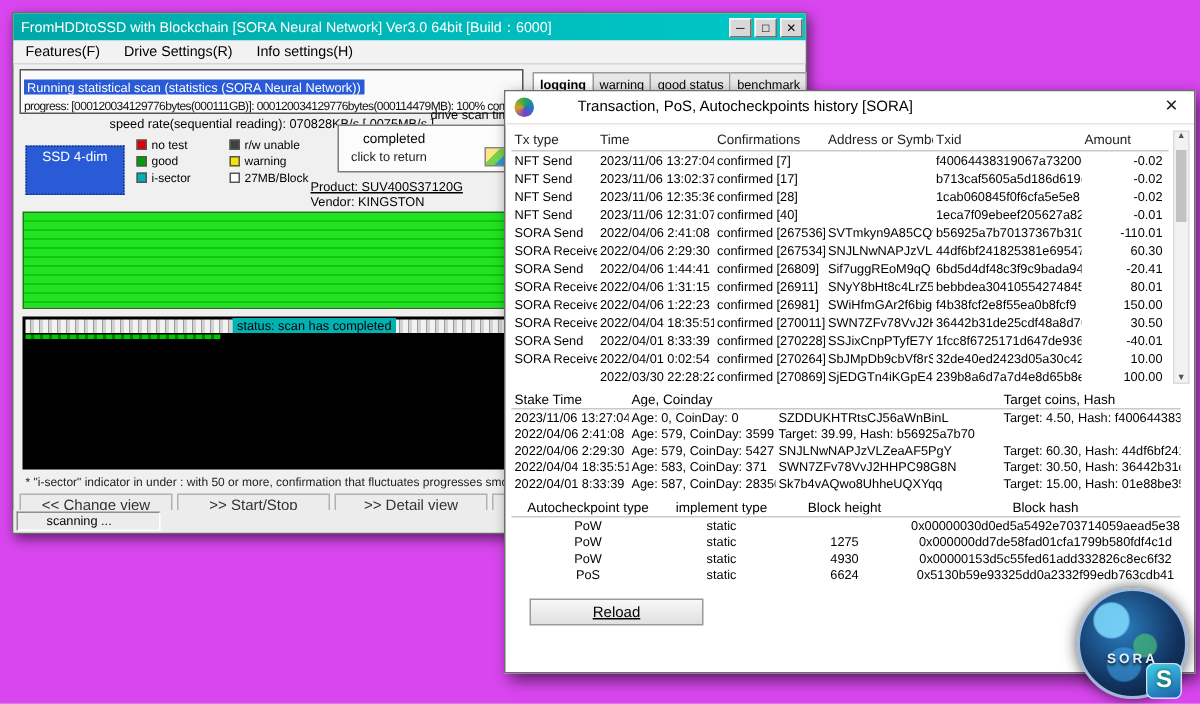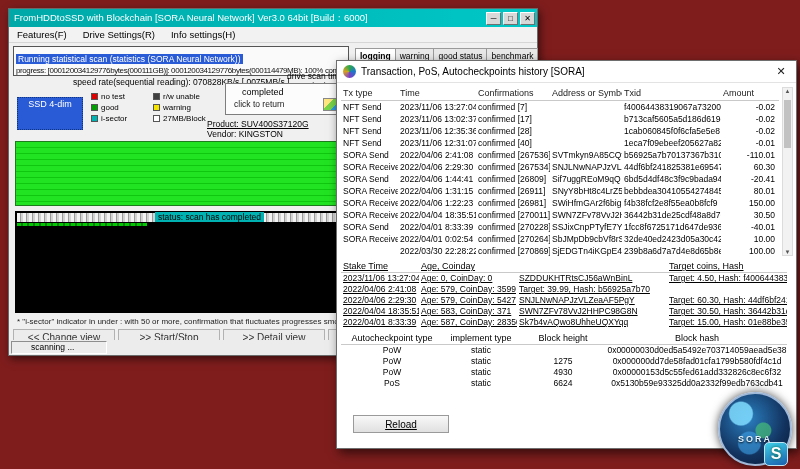--- a/index.html
+++ b/index.html
@@ -1,17 +1,17 @@
 <!DOCTYPE html>
 <html><head>
 <meta charset="utf-8">
 <style>
   * { margin:0; padding:0; box-sizing:border-box; }
   html,body { width:800px; height:469px; font-family:"Liberation Sans", sans-serif; }
-  .desktop { position:relative; width:800px; height:469px; background:#7f1d1d; overflow:hidden; }
+  .desktop { position:relative; width:800px; height:469px; background:#d946ef; overflow:hidden; }
 
   
   .main-window { position:absolute; left:8px; top:8px; width:530px; height:348px;
     background:#f0f0f0; border:1px solid #6a6a6a; box-shadow:2px 3px 8px rgba(0,0,0,.55); }
   .titlebar { height:18px; background:linear-gradient(90deg,#00a8a8,#00c8c8);
     display:flex; align-items:center; padding:0 2px 0 5px; }
   .titlebar .title { flex:1; color:#fff; font-size:9.5px; white-space:nowrap; overflow:hidden; }
   .wbtn { width:15px; height:13px; background:#d8d8d8; border:1px solid;
     border-color:#ffffff #6f6f6f #6f6f6f #ffffff; font-size:8px; line-height:11px;
     text-align:center; color:#000; margin-left:2px; }
@@ -85,52 +85,52 @@
     display:flex; gap:2px; padding:1px 2px; font-size:8.5px; align-items:stretch; }
   .sb-cell { border:1px solid; border-color:#8e8e8e #ffffff #ffffff #8e8e8e;
     padding:0 19px; white-space:nowrap; overflow:hidden; line-height:11px; }
   .sb-left { width:96px; }
   .sb-right { flex:1; }
 
   
   .tx-window { position:absolute; left:336px; top:60px; width:461px; height:389px;
     background:#fff; border:1px solid #6e6e6e; box-shadow:3px 4px 10px rgba(0,0,0,.6); }
   .tx-titlebar { height:22px; display:flex; align-items:center; padding-left:6px;
-    background:#fff; border-bottom:1px solid #e3e3e3; }
+    background:#fff; border-bottom:1px solid #e3e3e3;gap:24px; }
   .tx-icon { width:13px; height:13px; border-radius:50%; margin-right:5px;
     background:conic-gradient(#2aa84a,#1e78c8,#7a3fc8,#d8a020,#2aa84a); }
   .tx-title { flex:1; font-size:10px; white-space:nowrap; overflow:hidden; }
   .tx-close { width:30px; height:21px; text-align:center; line-height:21px; font-size:11px; color:#222; }
 
   .tx-table { position:absolute; left:4px; top:26px; width:438px; }
   .tx-head, .tx-row { display:grid; grid-template-columns:57px 78px 74px 72px 99px 58px; }
   .tx-head { font-size:9px; color:#222; border-bottom:1px solid #c9c9c9; padding:1px 0 2px; }
   .tx-head span, .tx-row span { overflow:hidden; white-space:nowrap; padding-left:2px; }
   .tx-row { height:12px; line-height:12px; font-size:8.5px; }
   .amt { text-align:right; padding-right:4px !important; }
 
   .tx-scroll { position:absolute; right:3px; top:26px; width:11px; height:169px;
     background:#f2f2f2; border:1px solid #dcdcdc; }
   .tx-scroll .arr { position:absolute; left:0; width:9px; font-size:6px; text-align:center; color:#555; }
   .arr-up { top:0; } .arr-dn { bottom:0; }
   .tx-scroll .thumb { position:absolute; left:1px; top:12px; width:7px; height:48px; background:#c2c2c2; }
 
   .stake-table { position:absolute; left:4px; top:200px; width:446px; }
-  .stake-head, .stake-row { display:grid; grid-template-columns:78px 98px 150px 120px;text-decoration:underline; }
+  .stake-head, .stake-row { display:grid; grid-template-columns:78px 98px 150px 120px; }
   .stake-head { font-size:9px; border-bottom:1px solid #c9c9c9; padding-bottom:1px; }
   .stake-head span, .stake-row span { overflow:hidden; white-space:nowrap; padding-left:2px; }
   .stake-row { height:11px; line-height:11px; font-size:8.5px; }
 
   .cp-table { position:absolute; left:4px; top:272px; width:446px;text-align:center; }
   .cp-head, .cp-row { display:grid; grid-template-columns:100px 78px 86px 182px; }
   .cp-head { font-size:9px; border-bottom:1px solid #c9c9c9; padding-bottom:1px; }
   .cp-head span, .cp-row span { overflow:hidden; white-space:nowrap; padding-left:2px; }
   .cp-row { height:11px; line-height:11px; font-size:8.5px; }
 
-  .reload-btn { position:absolute; left:16px; top:354px; width:96px; height:18px;
+  .reload-btn { position:absolute; left:16px; top:338px; width:116px; height:18px;
     font-family:inherit; background:linear-gradient(#f8f8f8,#e0e0e0); border:1px solid #9a9a9a;
     font-size:10px;text-decoration:underline; }
 
   
   .sora-logo { position:absolute; left:718px; top:392px; width:74px; height:74px; border-radius:50%;
     background:
       radial-gradient(circle at 30% 28%, rgba(128,220,255,.85) 0 16%, transparent 18%),
       radial-gradient(circle at 62% 52%, rgba(70,190,120,.7) 0 13%, transparent 15%),
       radial-gradient(circle at 42% 70%, rgba(60,160,230,.6) 0 17%, transparent 19%),
       radial-gradient(circle at 40% 35%, #2a7fc0 0%, #12335f 60%, #07152e 100%);

